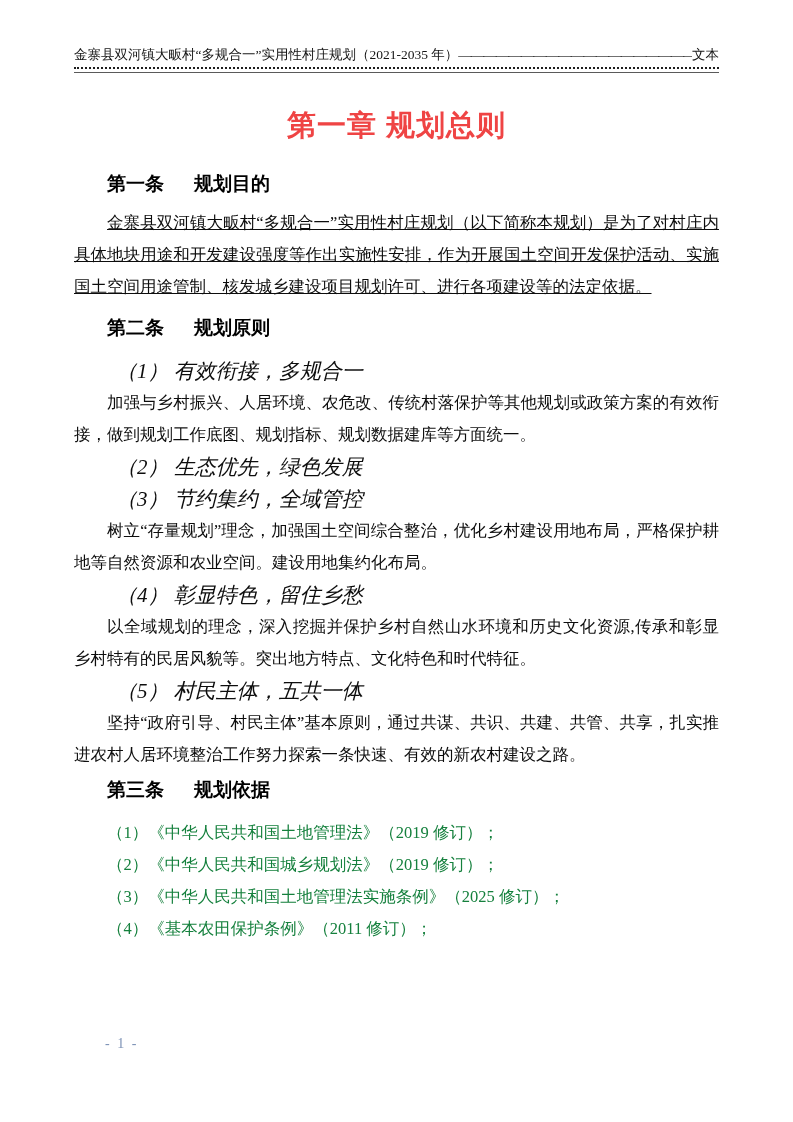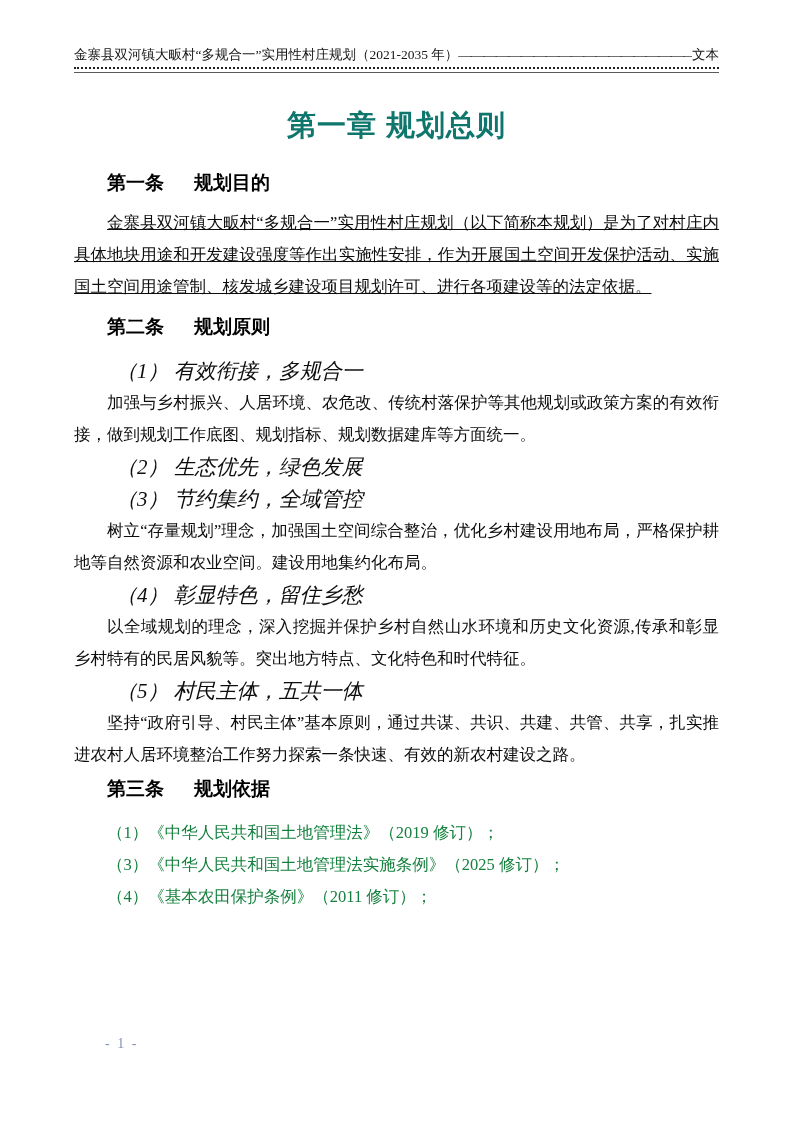--- a/index.html
+++ b/index.html
@@ -42,26 +42,26 @@
     height: 0;
   }
   
   .chapter-title {
     margin-top: 34px;
     text-align: center;
     font-family: "Liberation Sans", "DejaVu Sans", sans-serif;
     font-weight: bold;
     font-size: 29px;
     line-height: 36px;
-    color: #0f766e;
+    color: #ef4444;
     letter-spacing: 1px;
   }
   
   .section-heading {
-    font-family: Liberation Mono, monospace;
+    font-family: Liberation Serif, serif;
     font-weight: bold;
     font-size: 19px;
     line-height: 26px;
     color: #000000;
     padding-left: 33px;
   }
   .section-heading .sec-num { margin-right: 30px; }
   .sh-1 { margin-top: 28px; }
   .sh-2 { margin-top: 12px; }
   .sh-3 { margin-top: 6px; }
@@ -135,20 +135,21 @@
       <p class="body-para">以全域规划的理念，深入挖掘并保护乡村自然山水环境和历史文化资源,传承和彰显乡村特有的民居风貌等。突出地方特点、文化特色和时代特征。</p>
       <p class="item-label">（5） 村民主体，五共一体</p>
       <p class="body-para">坚持“政府引导、村民主体”基本原则，通过共谋、共识、共建、共管、共享，扎实推进农村人居环境整治工作努力探索一条快速、有效的新农村建设之路。</p>
     </div>
 
     <div class="section-heading sh-3">
       <span class="sec-num">第三条</span><span>规划依据</span>
     </div>
     <div class="law-list">
       <p class="law-item">（1）《中华人民共和国土地管理法》（2019 修订）；</p>
+      <p class="law-item">（2）《中华人民共和国城乡规划法》（2019 修订）；</p>
       <p class="law-item">（3）《中华人民共和国土地管理法实施条例》（2025 修订）；</p>
       <p class="law-item">（4）《基本农田保护条例》（2011 修订）；</p>
     </div>
 
   </div>
 
   <div class="footer-pagenum">- 1 -</div>
 </div>
 
 </body></html>

